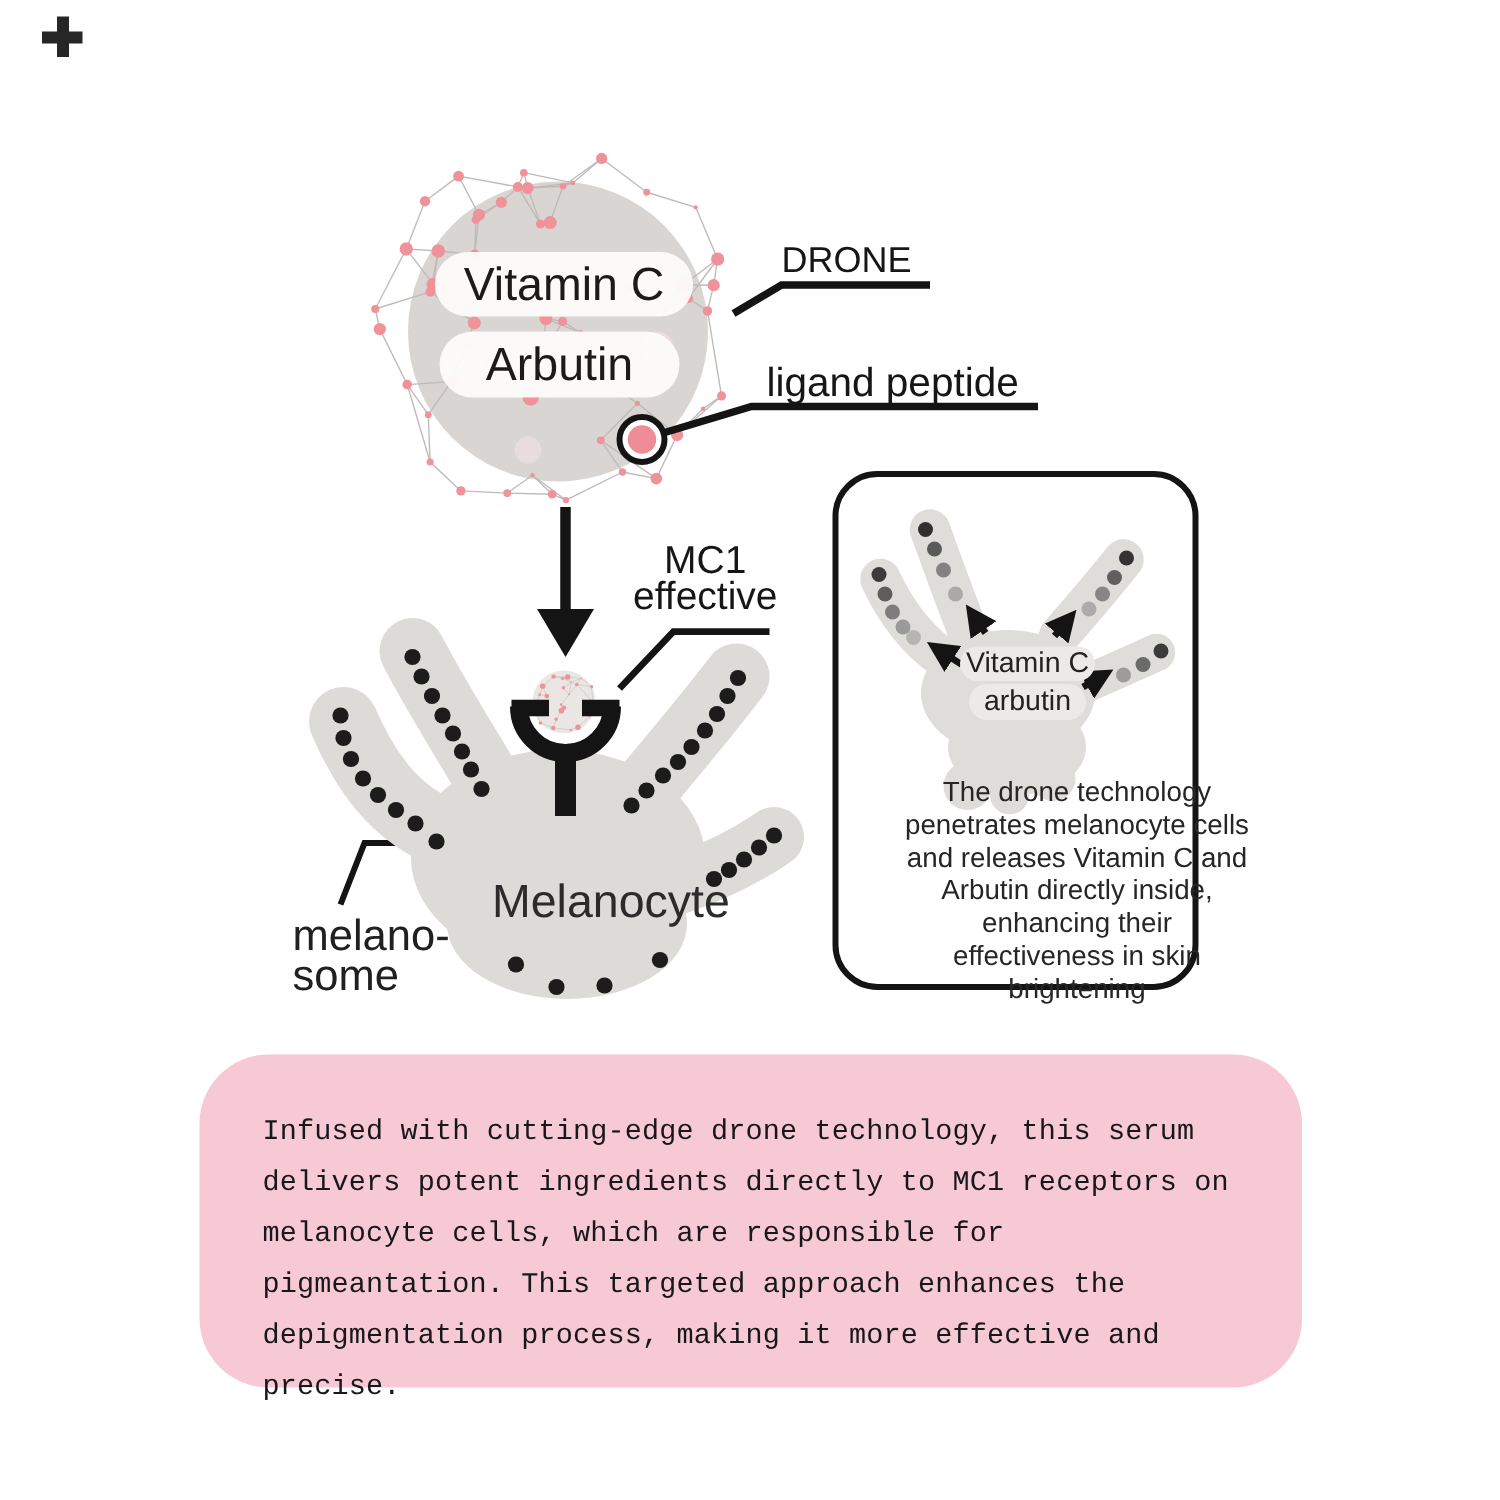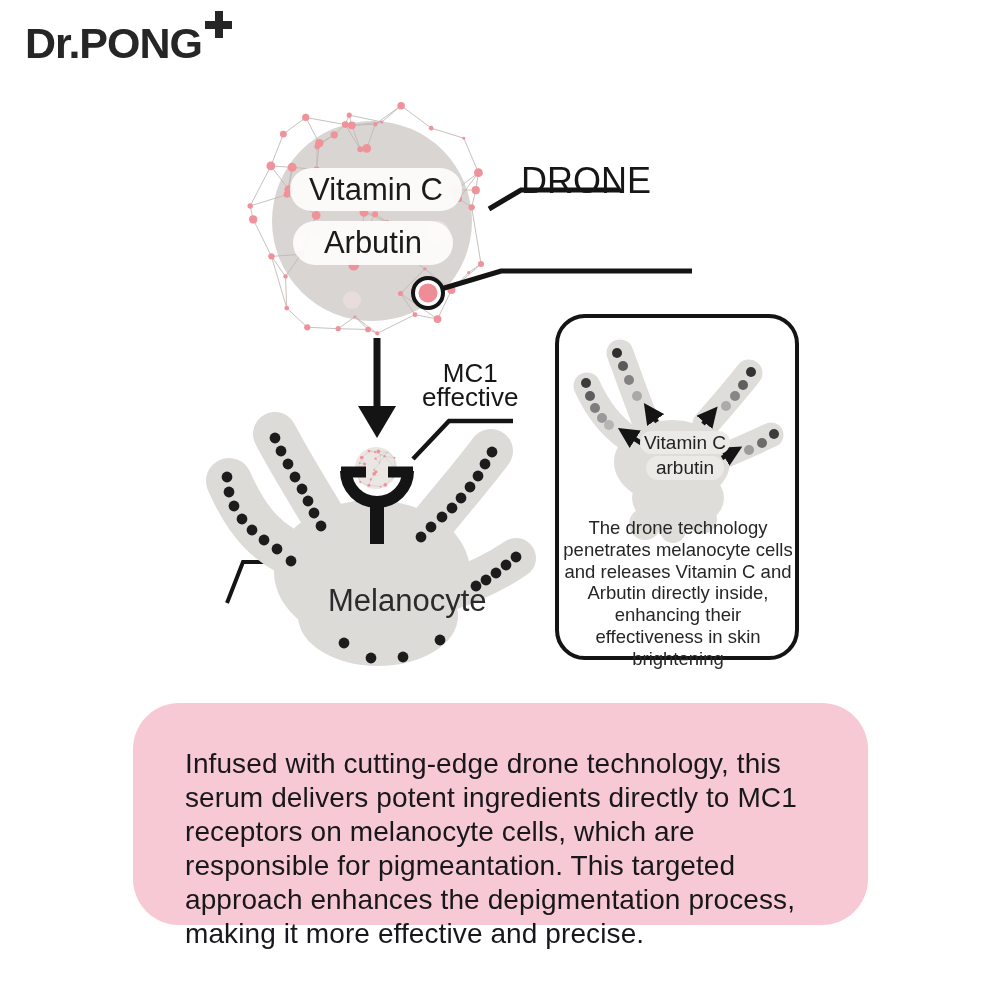--- a/index.html
+++ b/index.html
@@ -9,44 +9,44 @@
   }
   
   .logo{position:absolute;left:25px;top:22px;display:flex;align-items:flex-start;}
   .logo-text{font-size:43px;font-weight:bold;letter-spacing:-1px;color:#262626;line-height:1;}
   .logo-plus{position:relative;width:27px;height:27px;margin-left:3px;margin-top:-11px;}
   .logo-plus::before,.logo-plus::after{content:"";position:absolute;background:#262626;}
   .logo-plus::before{left:0;top:10px;width:27px;height:8px;}
   .logo-plus::after{left:10px;top:0;width:8px;height:27px;}
   
   .dlabel{position:absolute;color:#161616;white-space:nowrap;}
-  .lbl-drone{left:521px;top:160px;font-size:36px;}
+  .lbl-drone{left:521px;top:160px;font-size:24px;}
   .lbl-ligand{left:511px;top:240px;font-size:27px;}
   .lbl-mc1{left:422px;top:361px;font-size:26px;line-height:24px;text-align:center;}
   .lbl-melanocyte{left:316px;top:583px;font-size:31px;color:#2b2b2b;margin-left:12px;}
   .lbl-melanosome{left:195px;top:611px;font-size:29px;line-height:27px;color:#202020;}
   
   .pill{position:absolute;display:flex;align-items:center;justify-content:center;
         background:rgba(253,252,251,0.95);border-radius:24px;color:#1b1b1b;}
   .pill-vc{left:290px;top:168px;width:172px;height:43px;font-size:31px;}
   .pill-ar{left:293px;top:221px;width:160px;height:44px;font-size:31px;}
   
   .side-box{position:absolute;left:555px;top:314px;width:244px;height:346px;
             border:4px solid #141414;border-radius:30px;box-sizing:border-box;background:transparent;}
   .spill{position:absolute;display:flex;align-items:center;justify-content:center;
          background:#eceae6;border-radius:12px;color:#222;}
   .spill-vc{left:640px;top:431px;width:90px;height:23px;font-size:19px;}
   .spill-ar{left:646px;top:456px;width:78px;height:24px;font-size:19px;}
   .side-desc{position:absolute;left:559px;top:517px;width:238px;font-size:18.5px;
-             line-height:21.8px;text-align:center;color:#262626;}
+             line-height:21.8px;text-align:center;color:#262626;padding-left:40px;}
   
   .pink-box{position:absolute;left:133px;top:703px;width:735px;height:222px;
             background:#f7c9d4;border-radius:46px;box-sizing:border-box;}
-  .pink-box p{margin:12px;padding:32px 34px 0 40px;font-size:28px;line-height:34px;
-              color:#18181c;letter-spacing:0.1px;}
+  .pink-box p{margin:2px;padding:32px 34px 0 40px;font-size:19px;line-height:34px;
+              color:#18181c;letter-spacing:0.1px;font-family:Liberation Mono, monospace;}
   svg.diagram{position:absolute;left:0;top:0;}
 </style>
 </head>
 <body>
 
 <div class="canvas">
 
   <div class="pink-box">
     <p>Infused with cutting-edge drone technology, this serum delivers potent ingredients directly to MC1 receptors on melanocyte cells, which are responsible for pigmeantation. This targeted approach enhances the depigmentation process, making it more effective and precise.</p>
   </div>
@@ -367,31 +367,35 @@
         <circle cx="743" cy="385" r="5" fill="#5f5f5f"></circle>
         <circle cx="735" cy="396" r="5" fill="#868686"></circle>
         <circle cx="726" cy="406" r="5" fill="#ababab"></circle>
         <circle cx="774" cy="434" r="5" fill="#3b3b3b"></circle>
         <circle cx="762" cy="443" r="5" fill="#6b6b6b"></circle>
         <circle cx="749" cy="450" r="5" fill="#9c9c9a"></circle>
       </g>
   </svg>
 
   <header class="logo">
-    <span class="logo-text">Dr.PONG</span>
     <span class="logo-plus"></span>
   </header>
 
   <div class="pill pill-vc">Vitamin C</div>
   <div class="pill pill-ar">Arbutin</div>
 
   <div class="dlabel lbl-drone">DRONE</div>
+  <div class="dlabel lbl-ligand">ligand peptide</div>
   <div class="dlabel lbl-mc1">
     <div>MC1</div>
     <div>effective</div>
   </div>
   <div class="dlabel lbl-melanocyte">Melanocyte</div>
+  <div class="dlabel lbl-melanosome">
+    <div>melano-</div>
+    <div>some</div>
+  </div>
 
   <div class="spill spill-vc">Vitamin C</div>
   <div class="spill spill-ar">arbutin</div>
   <div class="side-desc">The drone technology penetrates melanocyte cells and releases Vitamin C and Arbutin directly inside, enhancing their effectiveness in skin brightening</div>
 
 </div>
 
 </body></html>

